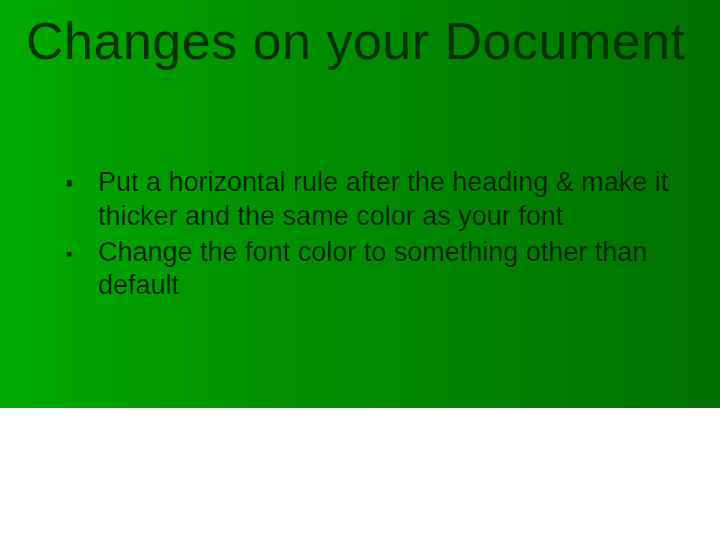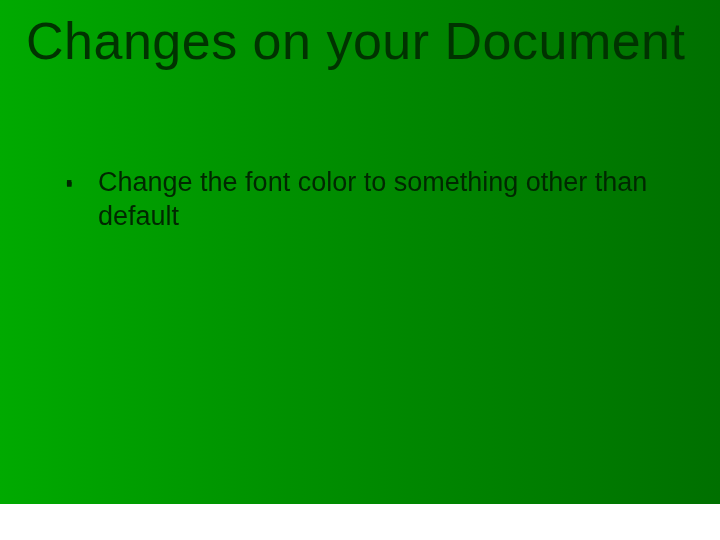--- a/index.html
+++ b/index.html
@@ -4,21 +4,21 @@
 <style>
   html, body {
     margin: 0;
     padding: 0;
     width: 720px;
     height: 540px;
     overflow: hidden;
   }
   .slide {
     width: 720px;
-    height: 504px;
+    height: 408px;
     background: linear-gradient(to right, #00aa00 0%, #009000 40%, #007000 100%);
     position: relative;
     font-family: Arial, Helvetica, sans-serif;
   }
   .title {
     position: absolute;
     left: 26px;
     top: 14px;
     font-family: Impact, "Arial Black", sans-serif;
     font-weight: 400;
@@ -54,19 +54,20 @@
 <body>
 
 <div class="slide">
   <div class="title">Changes on your Document</div>
   <div class="content">
     <div class="bullet-item">
       <span class="bullet-marker">▪</span>
     </div>
     <div class="bullet-item">
       <span class="bullet-marker">▪</span>
+      <span>Put a horizontal rule after the heading &amp; make it thicker and the same color as your font</span>
     </div>
     <div class="bullet-item">
       <span class="bullet-marker">▪</span>
       <span>Change the font color to something other than default</span>
     </div>
   </div>
 </div>
 
 </body></html>

